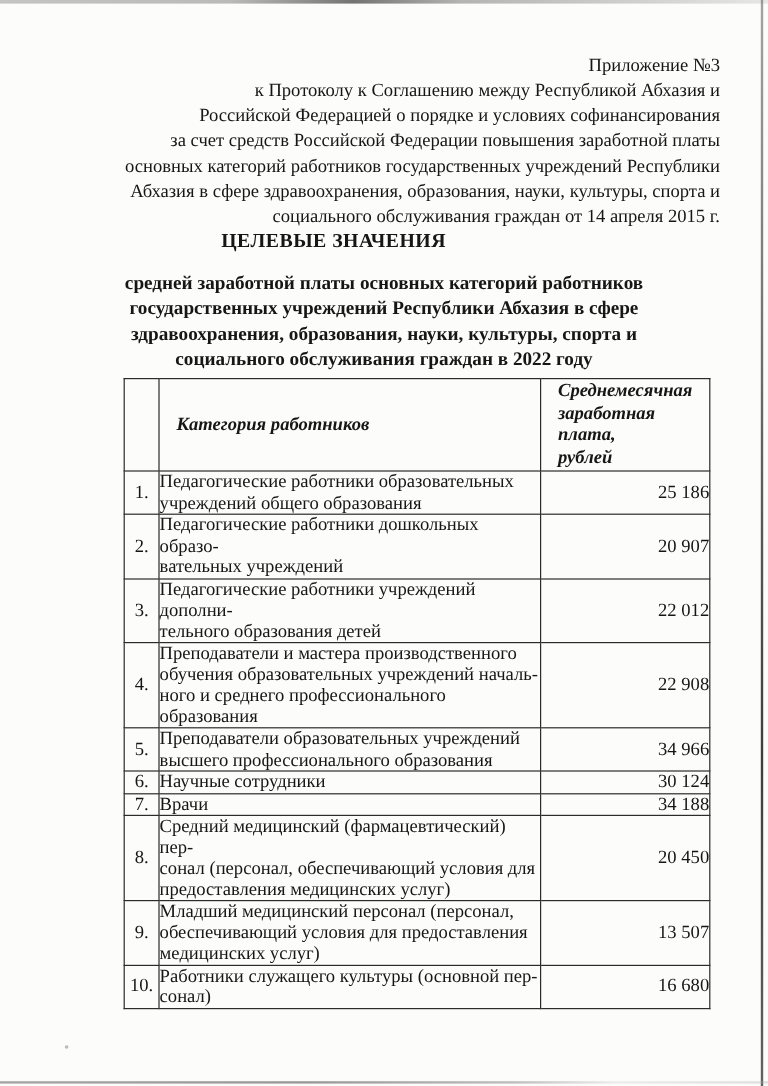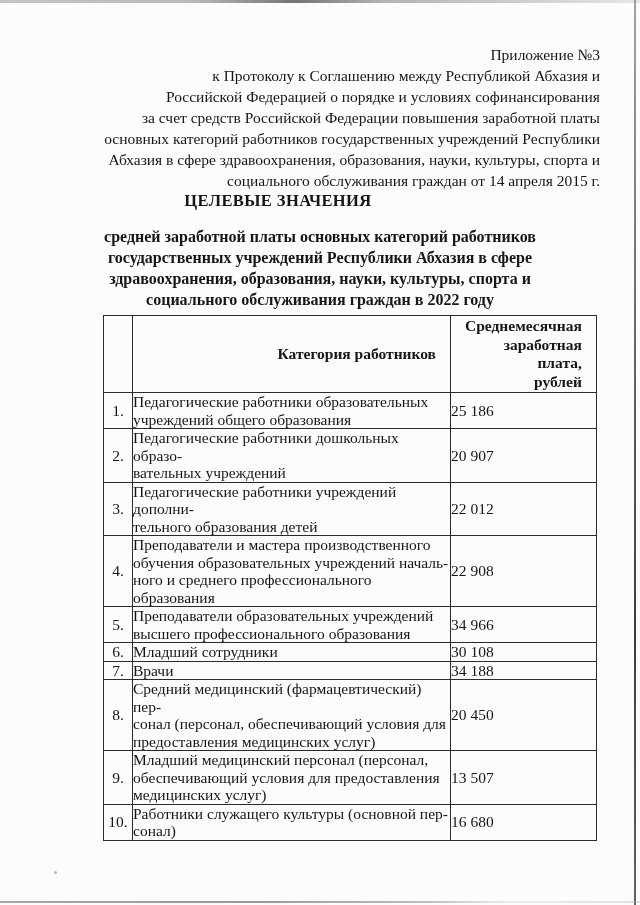--- a/index.html
+++ b/index.html
@@ -93,41 +93,42 @@
     font-size: 15.5px;
     color: #161616;
   }
   table.salary th, table.salary td {
     border: 1.5px solid #2b2b2b;
     padding: 0;
     vertical-align: middle;
   }
   table.salary th {
     font-weight: bold;
-    text-align: right;
+    text-align: left;
     line-height: 18.5px;
     padding: 1px 14px;
     white-space: pre-line;
+    font-style: italic;
   }
   .col-num   { width: 27px; }
   .col-cat   { width: 318px; }
   .col-sal   { width: 126px; }
   td.num {
     text-align: center;
     line-height: 17.5px;
   }
   td.cat {
     text-align: left;
     line-height: 17.5px;
     padding: 0.5px 4px;
     white-space: pre-line;
     font-family: Liberation Serif, serif;
   }
   td.sal {
-    text-align: left;
+    text-align: right;
     line-height: 17.5px;
   }
 </style>
 </head>
 <body>
 
 <div class="page">
   <div class="scan-top-edge"></div>
   <div class="scan-right-edge"></div>
   <div class="scan-bottom-edge"></div>
@@ -190,22 +191,22 @@
         <td class="sal">22 908</td>
       </tr>
       <tr>
         <td class="num">5.</td>
         <td class="cat">Преподаватели образовательных учреждений
 высшего профессионального образования</td>
         <td class="sal">34 966</td>
       </tr>
       <tr>
         <td class="num">6.</td>
-        <td class="cat">Младший сотрудники</td>
-        <td class="sal">30 108</td>
+        <td class="cat">Научные сотрудники</td>
+        <td class="sal">30 124</td>
       </tr>
       <tr>
         <td class="num">7.</td>
         <td class="cat">Врачи</td>
         <td class="sal">34 188</td>
       </tr>
       <tr>
         <td class="num">8.</td>
         <td class="cat">Средний медицинский (фармацевтический) пер-
 сонал (персонал, обеспечивающий условия для

